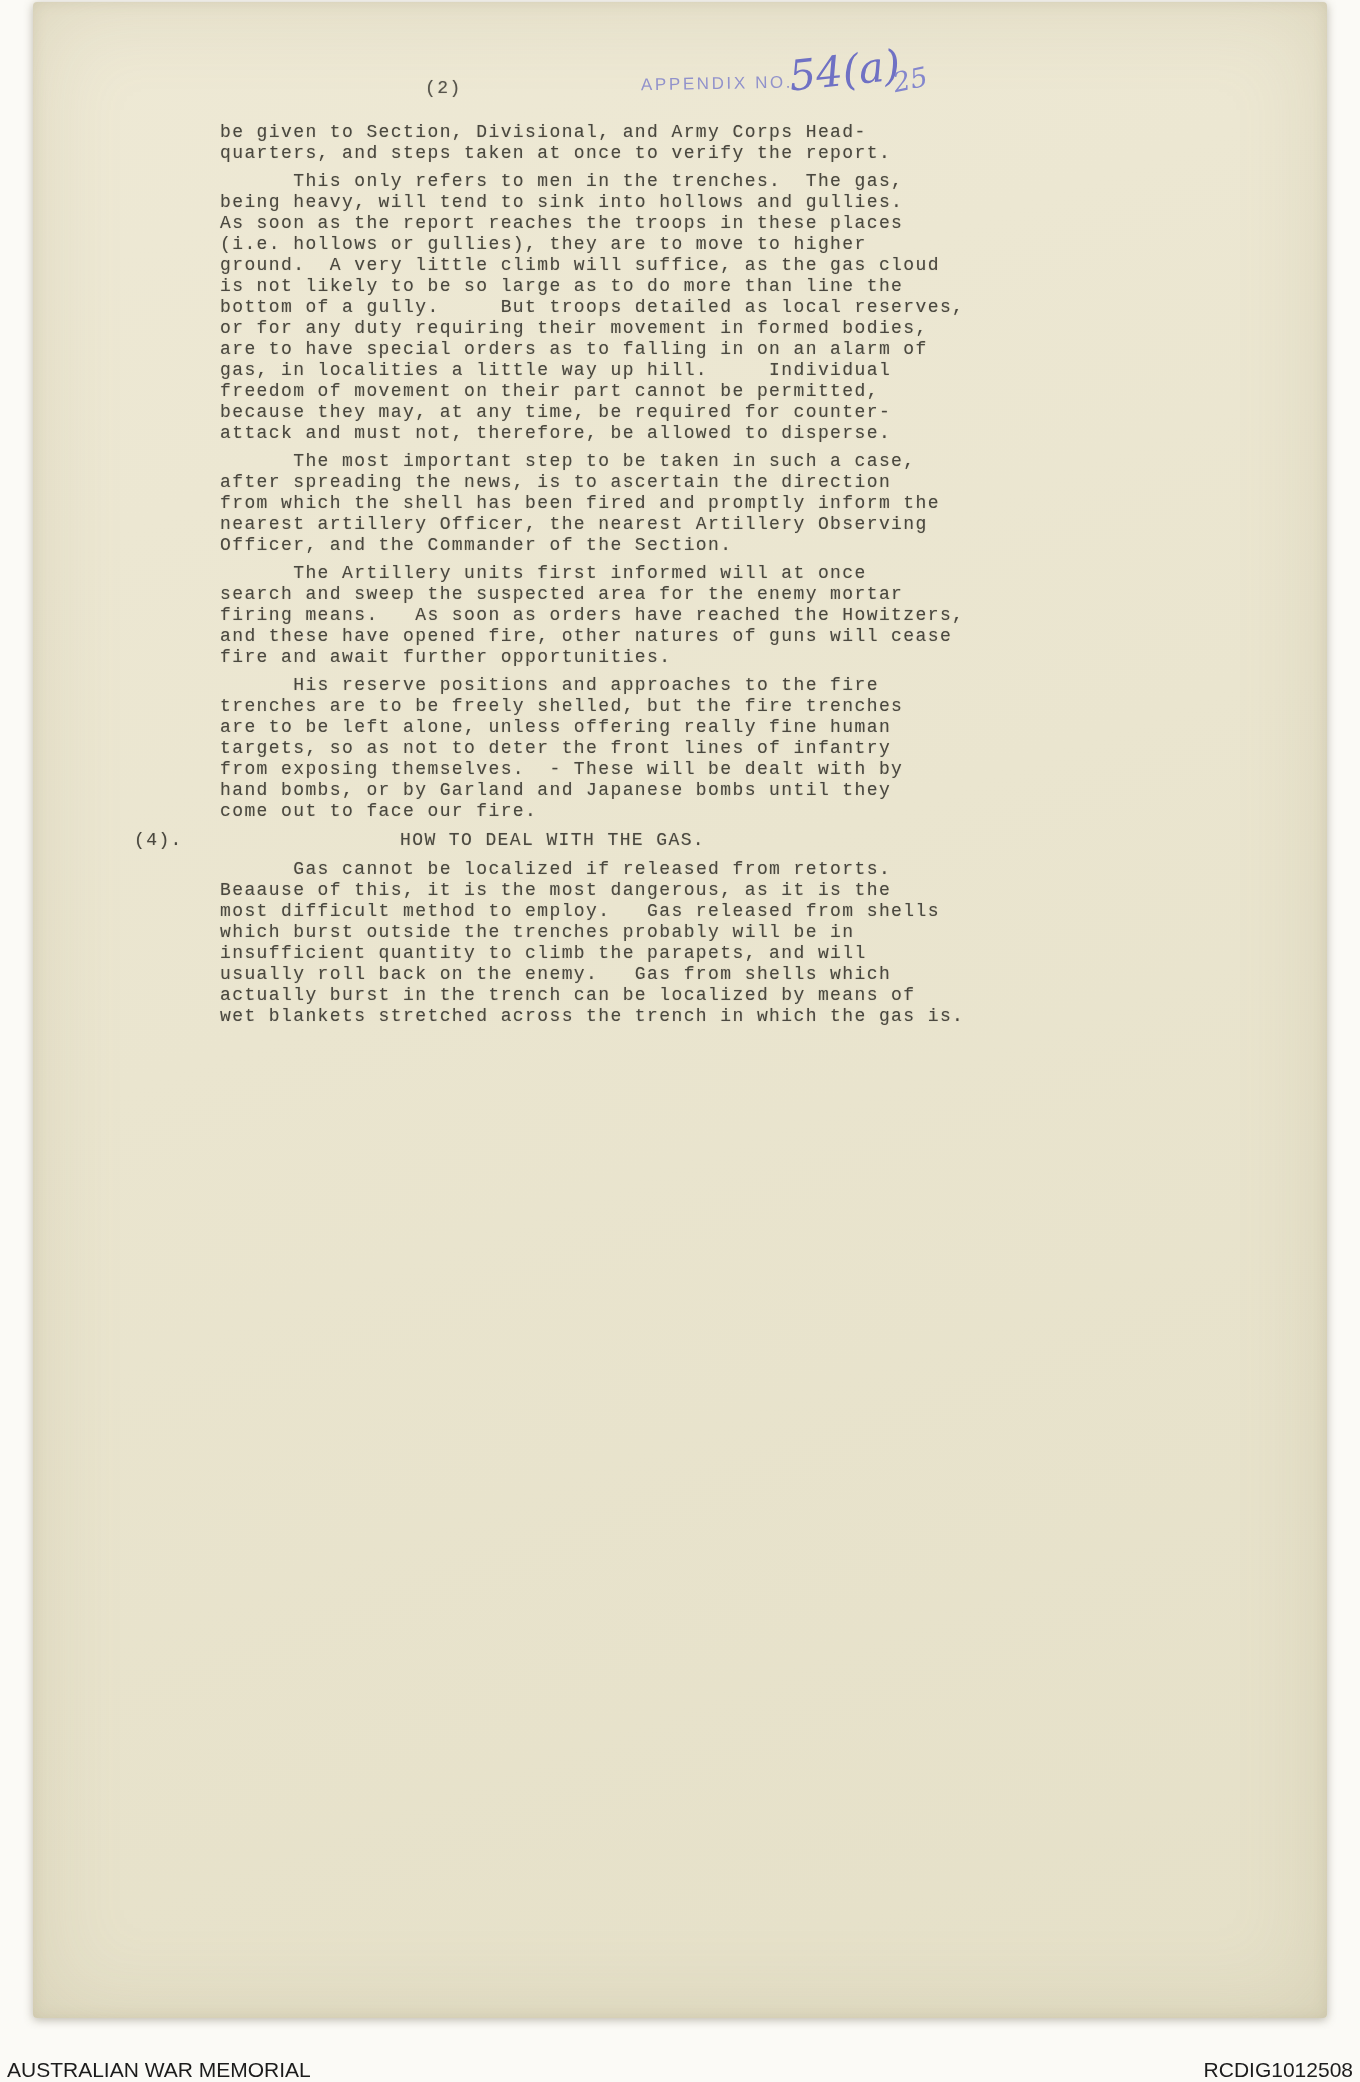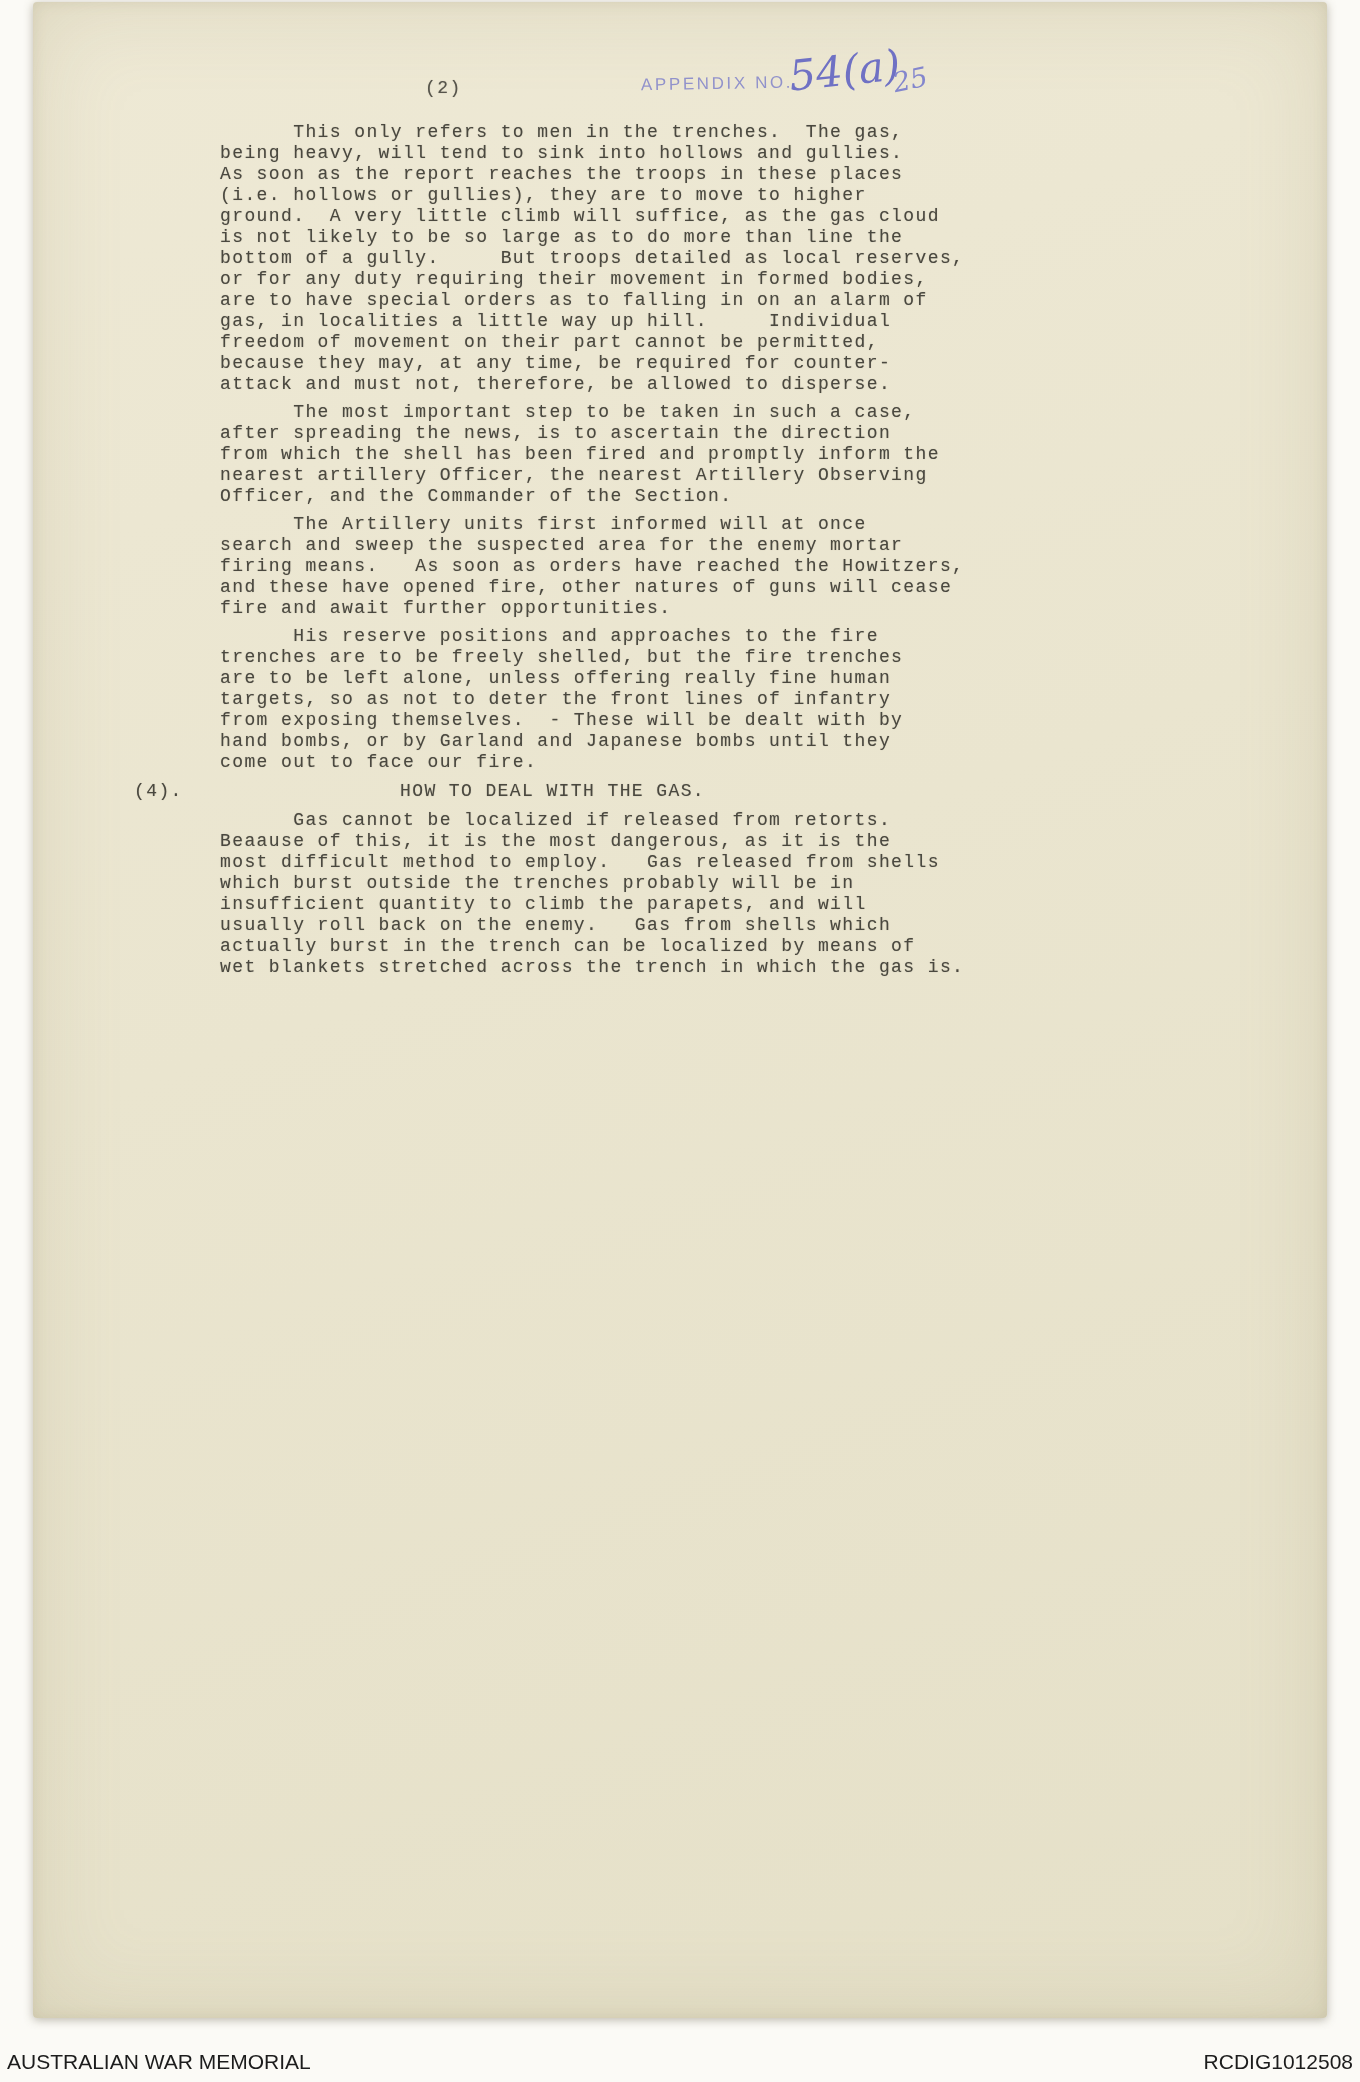--- a/index.html
+++ b/index.html
@@ -48,39 +48,41 @@
     position: absolute; left: 187px; top: 120px; width: 780px;
     font-size: 18px; line-height: 21px; letter-spacing: 1.4px;
     color: #4a483f;
     text-shadow: 0 0 1px rgba(74,72,63,0.35);
   }
   .para { white-space: pre-wrap; margin: 0 0 7px 0; }
   .heading-row { position: relative; margin: 0 0 7px 0; }
   .heading { padding-left: 172px; margin: 8px; }
   .margin-label { position: absolute; left: -86px; top: 0; }
   .scan-footer {
-    position: absolute; left: 0; right: 0; bottom: 8px;
+    position: absolute; left: 0; right: 0; bottom: 0;
     display: flex; justify-content: space-between;
     padding: 0 7px;
     font-family: "Liberation Sans", sans-serif;
     font-size: 21px; color: #1c1c1c;
   }
 </style>
 </head>
 <body>
 
 <main class="paper">
 
   <div class="page-number">(2)</div>
 
   <div class="stamp-text">APPENDIX NO.</div>
   <div class="stamp-number">54(a)</div>
   <div class="corner-note">25</div>
 
   <div class="text-column">
+    <p class="para">be given to Section, Divisional, and Army Corps Head-
+quarters, and steps taken at once to verify the report.</p>
     <p class="para">      This only refers to men in the trenches.  The gas,
 being heavy, will tend to sink into hollows and gullies.
 As soon as the report reaches the troops in these places
 (i.e. hollows or gullies), they are to move to higher
 ground.  A very little climb will suffice, as the gas cloud
 is not likely to be so large as to do more than line the
 bottom of a gully.     But troops detailed as local reserves,
 or for any duty requiring their movement in formed bodies,
 are to have special orders as to falling in on an alarm of
 gas, in localities a little way up hill.     Individual

